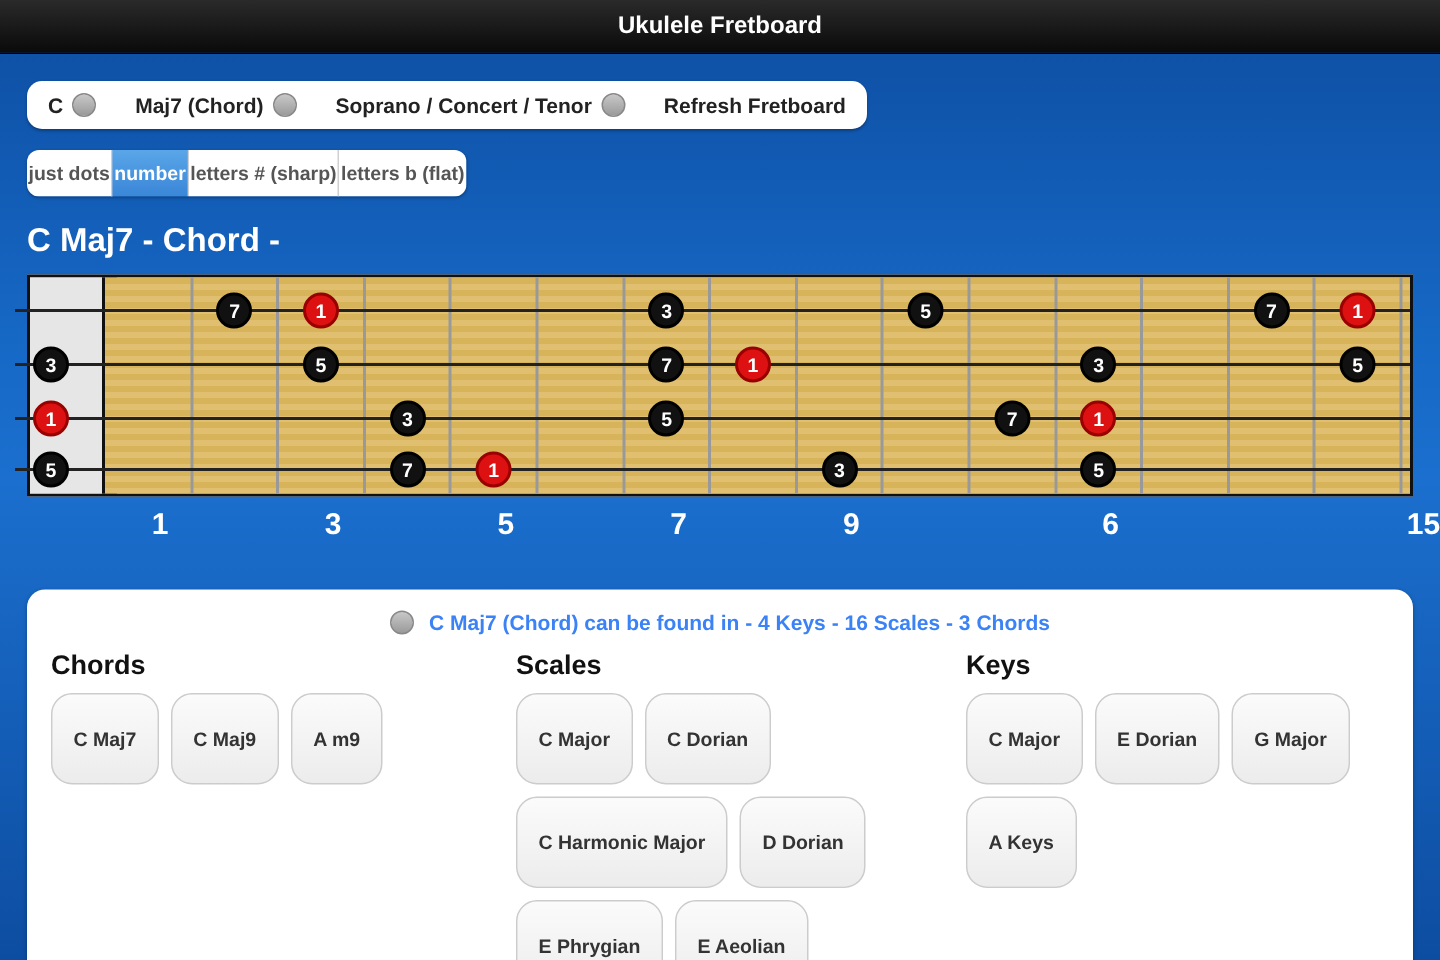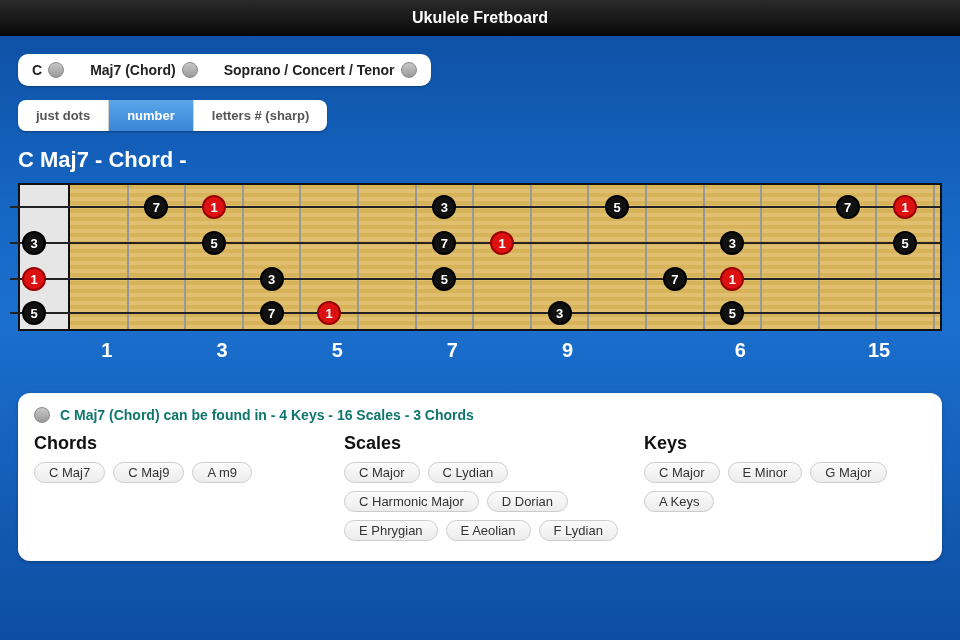--- a/index.html
+++ b/index.html
@@ -51,21 +51,21 @@
   .seg {
     display: inline-flex;
     border-radius: 8px;
     overflow: hidden;
     box-shadow: 0 1px 2px rgba(0,0,0,.3);
     margin-bottom: 12px;
   }
   .seg button {
     background: #fff;
     border: none;
-    padding: 8px 18px;
+    padding: 8px 1px;
     font-size: 13px;
     font-weight: bold;
     color: #555;
     border-right: 1px solid #d0d0d0;
     cursor: pointer;
   }
   .seg button:last-child { border-right: none; }
   .seg button.active {
     background: linear-gradient(#5aa6e8,#3a86d8);
     color: #fff;
@@ -136,41 +136,42 @@
   
   .panel {
     background:#fff;
     border-radius:12px;
     margin-top:28px;
     padding:14px 16px 20px 16px;
     box-shadow: 0 1px 3px rgba(0,0,0,.3);
   }
   .panel-head {
     display:flex; align-items:center; gap:10px;
-    font-size:14px; font-weight:bold; color:#0f766e;
+    font-size:14px; font-weight:bold; color:#3b82f6;
     margin-bottom:10px;
+    justify-content:center;
   }
   .panel-head .dot {
     width:16px; height:16px; border-radius:50%;
     background: linear-gradient(180deg,#c8c8c8,#9a9a9a);
     border:1px solid #888;
   }
   .cols { display:flex; gap:20px; }
   .col h3 { font-size:18px; font-weight:bold; color:#111; margin-bottom:8px; }
   .col.chords { width: 290px; }
   .col.scales { width: 280px; }
   .col.keys { flex:1; }
   .chips { display:flex; flex-wrap:wrap; gap:8px; }
   .chip {
     background: linear-gradient(#fbfbfb,#ececec);
     border:1px solid #ccc;
     border-radius:14px;
-    padding:2px 14px;
+    padding:22px 14px;
     font-size:13px;
-    font-weight:normal;
+    font-weight:bold;
     color:#333;
     cursor:pointer;
     white-space:nowrap;
   }
 </style>
 </head>
 <body>
 
 <div class="titlebar">
   <span>Ukulele Fretboard</span>
@@ -183,26 +184,30 @@
       <span class="dot"></span>
     </span>
     <span class="pill">
       <span>Maj7 (Chord)</span>
       <span class="dot"></span>
     </span>
     <span class="pill">
       <span>Soprano / Concert / Tenor</span>
       <span class="dot"></span>
     </span>
+    <span class="pill">
+      <span>Refresh Fretboard</span>
+    </span>
   </div>
   <br>
   <div class="seg" id="seg">
       <button>just dots</button>
       <button class="active">number</button>
       <button>letters # (sharp)</button>
+      <button>letters b (flat)</button>
     </div>
 
   <div class="chord-title">C Maj7 - Chord -</div>
 
   <div class="fret-wrap">
     <div class="fretboard">
       <div class="nutcol">
         <div class="nutbar"></div>
       </div>
       <div class="frets" id="frets">
@@ -249,21 +254,21 @@
           <div class="note" style="left: 835.2px; top: 58px;">5</div>
         </div>
     </div>
     <div class="fret-numbers" id="fretnums">
         <span class="fret-num" style="left: 88.8px;">1</span>
         <span class="fret-num" style="left: 204px;">3</span>
         <span class="fret-num" style="left: 319.2px;">5</span>
         <span class="fret-num" style="left: 434.4px;">7</span>
         <span class="fret-num" style="left: 549.6px;">9</span>
         <span class="fret-num" style="left: 722.4px;">6</span>
-        <span class="fret-num" style="left: 861px;">15</span>
+        <span class="fret-num" style="left: 931px;">15</span>
       </div>
   </div>
 
   <div class="panel">
     <div class="panel-head">
       <span class="dot"></span>
       <span>C Maj7 (Chord) can be found in - 4 Keys - 16 Scales - 3 Chords</span>
     </div>
     <div class="cols">
       <div class="col chords">
@@ -271,32 +276,32 @@
         <div class="chips" id="chips-chords">
             <span class="chip">C Maj7</span>
             <span class="chip">C Maj9</span>
             <span class="chip">A m9</span>
           </div>
       </div>
       <div class="col scales">
         <h3>Scales</h3>
         <div class="chips" id="chips-scales">
             <span class="chip">C Major</span>
-            <span class="chip">C Lydian</span>
+            <span class="chip">C Dorian</span>
             <span class="chip">C Harmonic Major</span>
             <span class="chip">D Dorian</span>
             <span class="chip">E Phrygian</span>
             <span class="chip">E Aeolian</span>
             <span class="chip">F Lydian</span>
           </div>
       </div>
       <div class="col keys">
         <h3>Keys</h3>
         <div class="chips" id="chips-keys">
             <span class="chip">C Major</span>
-            <span class="chip">E Minor</span>
+            <span class="chip">E Dorian</span>
             <span class="chip">G Major</span>
             <span class="chip">A Keys</span>
           </div>
       </div>
     </div>
   </div>
 </div>
 
 </body></html>

